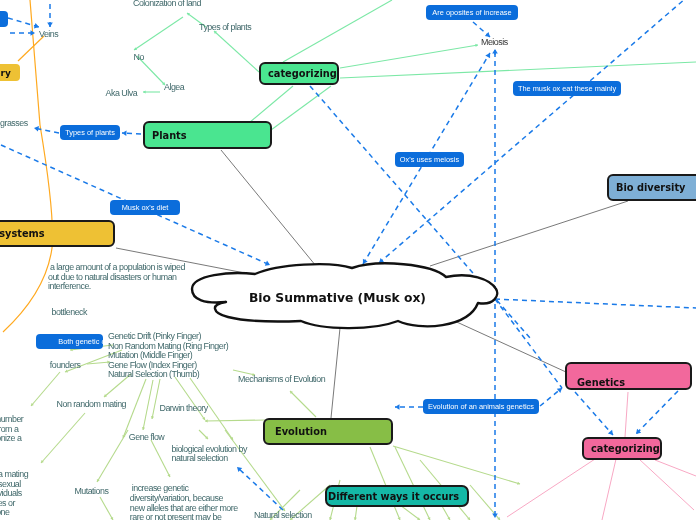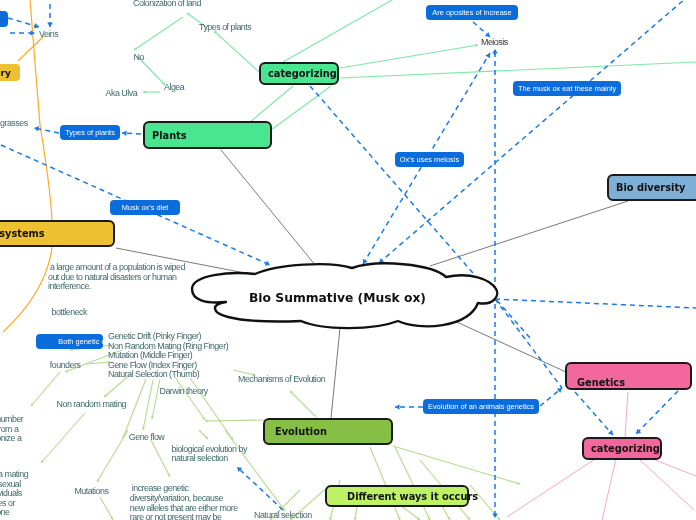--- a/index.html
+++ b/index.html
@@ -172,21 +172,21 @@
       </div>
       <div class="node" style="left: 565px; top: 362px; width: 127px; height: 28px; background: rgb(242, 104, 156); font-size: 9.8px; padding-left: 10px; align-items: flex-end;">
         <span>Genetics</span>
       </div>
       <div class="node" style="left: 263px; top: 418px; width: 130px; height: 27px; background: rgb(135, 190, 70); font-size: 9.8px; padding-left: 10px;">
         <span>Evolution</span>
       </div>
       <div class="node" style="left: 582px; top: 437px; width: 80px; height: 23px; background: rgb(242, 104, 156); font-size: 9.8px; padding-left: 7px;">
         <span>categorizing</span>
       </div>
-      <div class="node" style="left: 325px; top: 485px; width: 144px; height: 22px; background: #bef264; font-size: 9.8px; padding-left: 20px;">
+      <div class="node" style="left: 325px; top: 485px; width: 144px; height: 22px; background: #14b8a6; font-size: 9.8px; padding-left: 1px; border-radius: 7px;">
         <span>Different ways it occurs</span>
       </div>
       <div class="badge" style="left: -24px; top: 11px; width: 32px; height: 16px;">
         <span></span>
       </div>
       <div class="badge" style="left: 426px; top: 5px; width: 92px; height: 15px;">
         <span>Are oposites of increase</span>
       </div>
       <div class="badge" style="left: 513px; top: 81px; width: 108px; height: 15px;">
         <span>The musk ox eat these mainly</span>
@@ -219,21 +219,21 @@
 interference.</div>
       <div class="lbl" style="left: 51.5px; top: 308px;">bottleneck</div>
       <div class="lbl" style="left: 108px; top: 332px;">Genetic Drift (Pinky Finger)
 Non Random Mating (Ring Finger)
 Mutation (Middle Finger)
 Gene Flow (Index Finger)
 Natural Selection (Thumb)</div>
       <div class="lbl" style="left: 49.8px; top: 360.7px;">founders</div>
       <div class="lbl" style="left: 238px; top: 374.5px;">Mechanisms of Evolution</div>
       <div class="lbl" style="left: 56.6px; top: 400px;">Non random mating</div>
-      <div class="lbl" style="left: 159.5px; top: 387px;">Darwin theory</div>
+      <div class="lbl" style="left: 159.5px; top: 404px;">Darwin theory</div>
       <div class="lbl" style="left: -20px; top: 415px;">mall number
 uals from a
 n colonize a
 at</div>
       <div class="lbl" style="left: 128.8px; top: 432.5px;">Gene flow</div>
       <div class="lbl" style="left: 171.5px; top: 444.8px;">biological evolution by
 natural selection</div>
       <div class="lbl" style="left: -26px; top: 470px;">ding is a mating
 orm of sexual
 ich individuals

